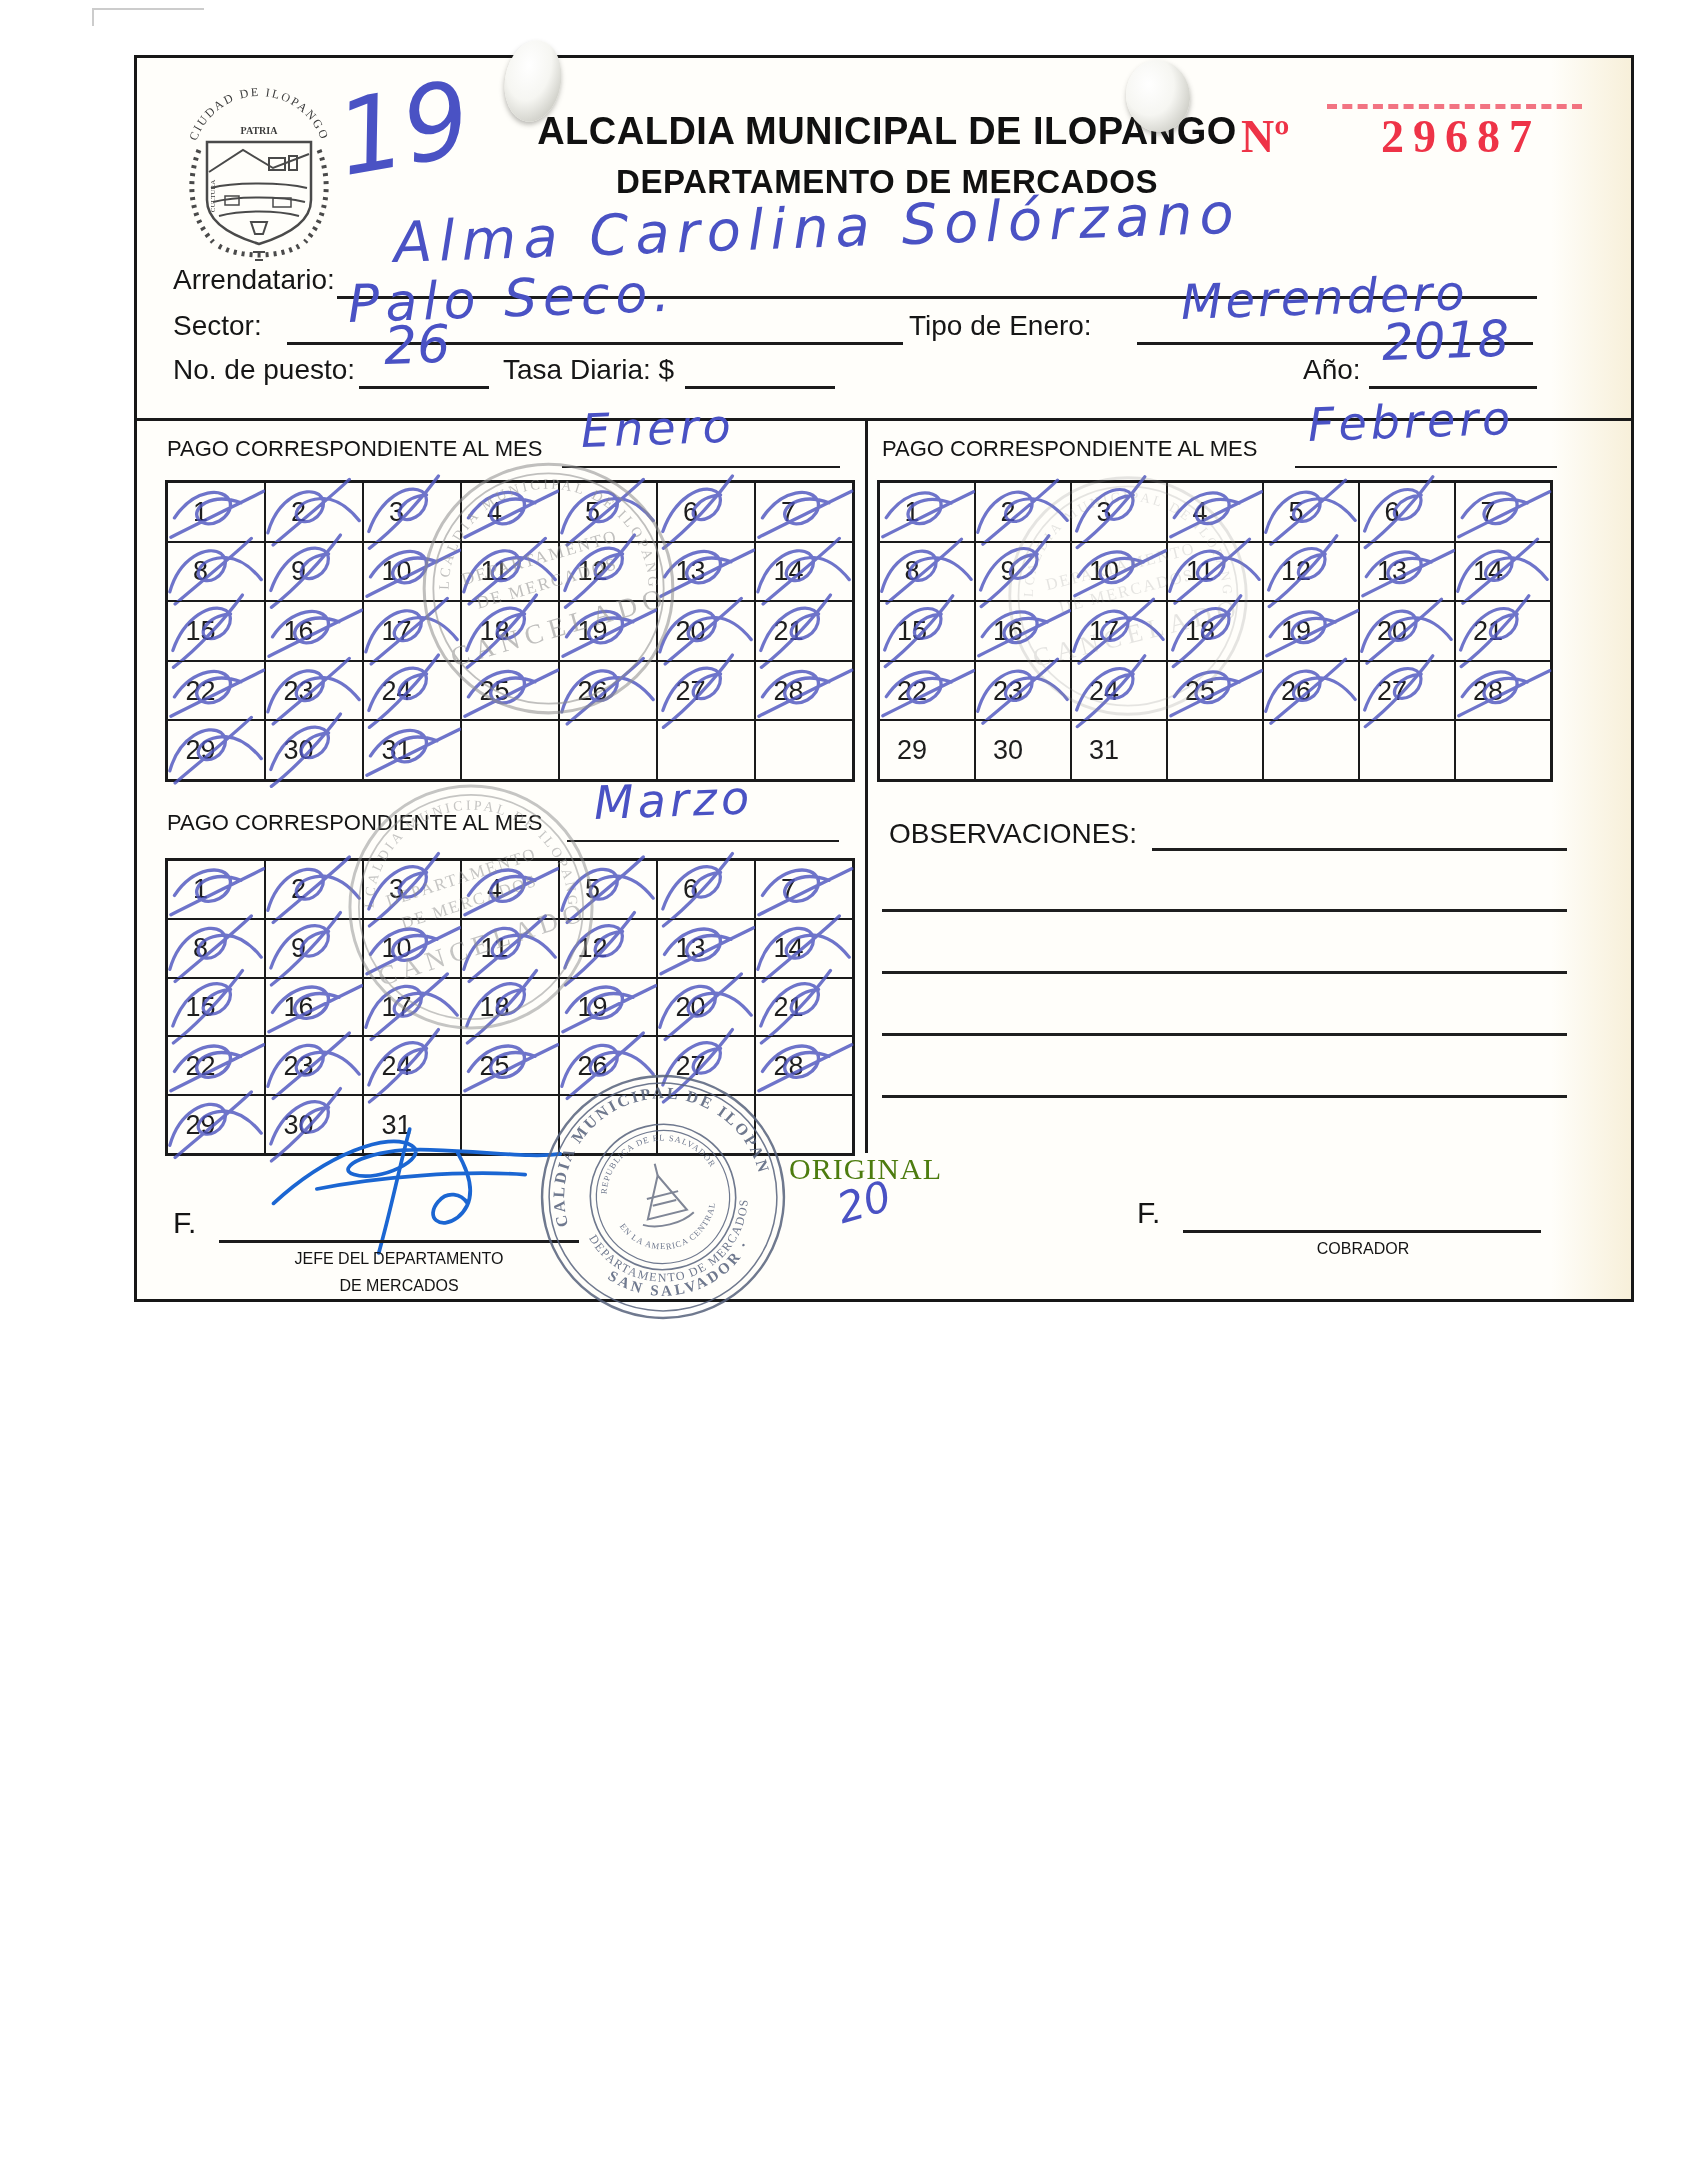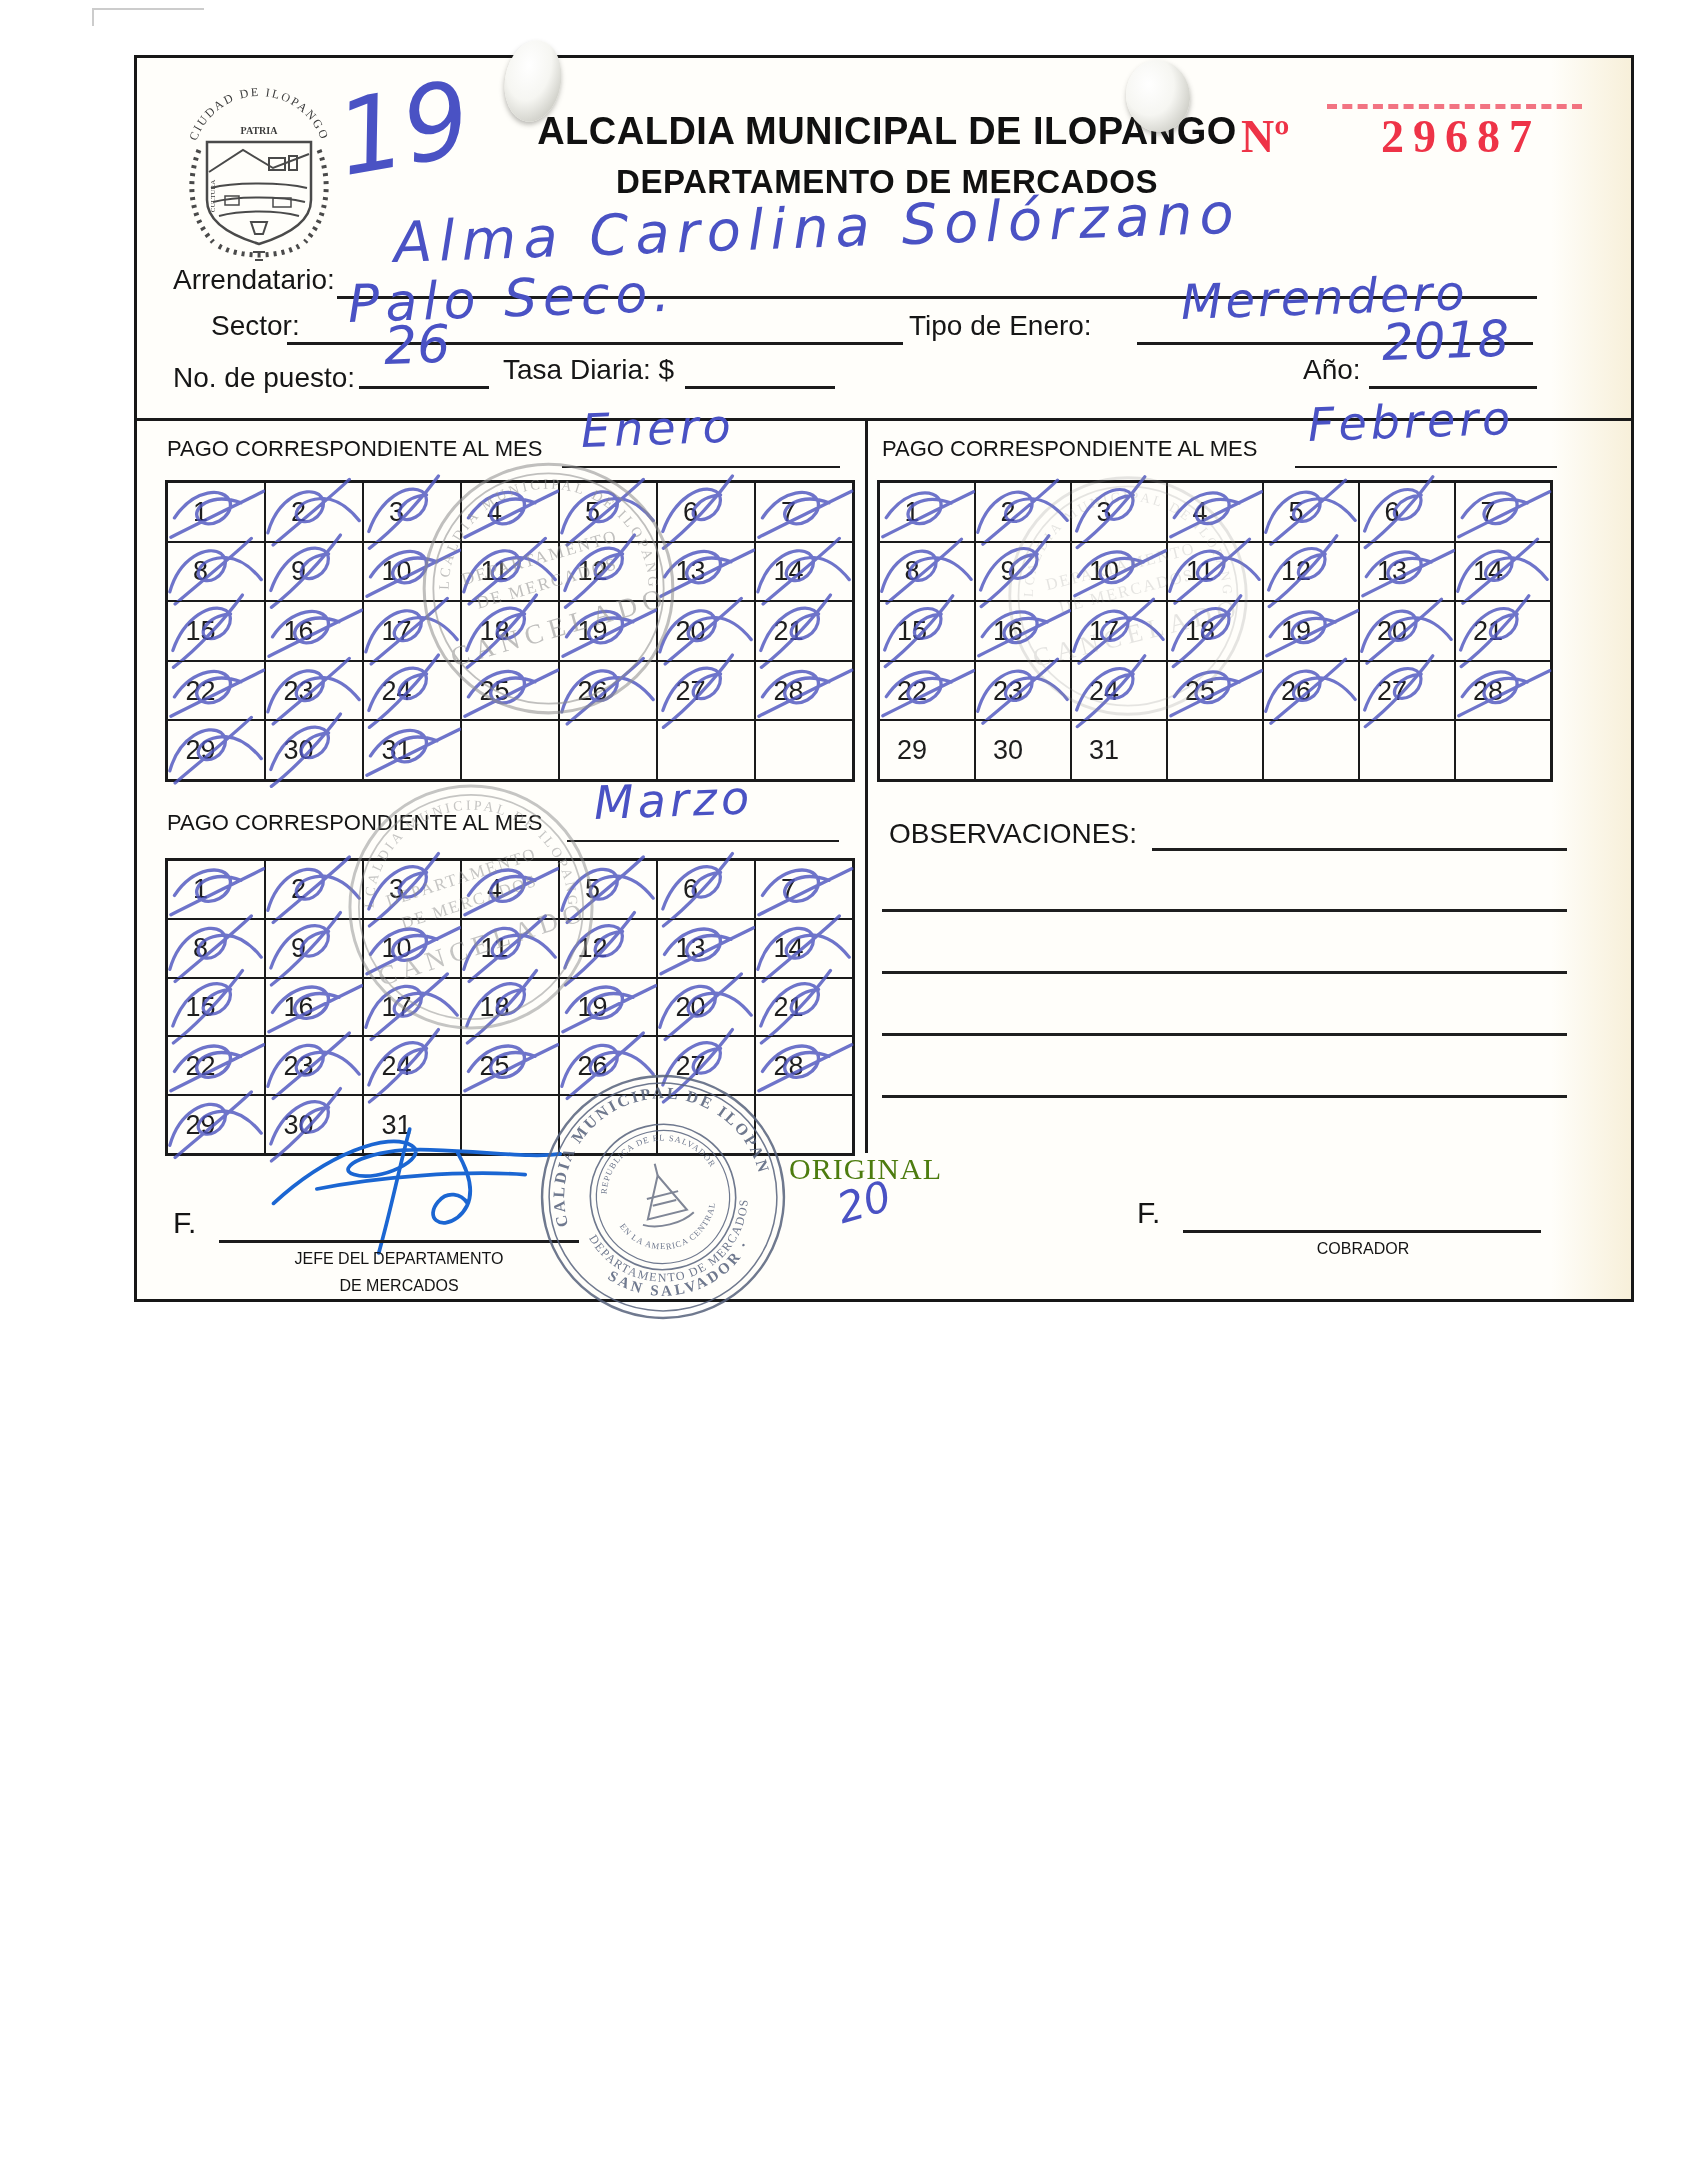--- a/index.html
+++ b/index.html
@@ -119,29 +119,29 @@
 
     <div class="no-dashes"></div>
     <div class="no-label">Nº</div>
     <div class="no-value">29687</div>
     <div class="abs hw hw19">19</div>
 
     <div class="abs lbl" style="left:36px;top:206px;">Arrendatario:</div>
     <div class="rule" style="left:200px;top:238px;width:1200px;"></div>
     <div class="abs hw hw-arr">Alma Carolina Solórzano</div>
 
-    <div class="abs lbl" style="left:36px;top:252px;margin-left:38px;">Sector:</div>
+    <div class="abs lbl" style="left:36px;top:252px;">Sector:</div>
     <div class="rule" style="left:150px;top:284px;width:616px;"></div>
     <div class="abs hw hw-sector">Palo Seco.</div>
 
     <div class="abs lbl" style="left:772px;top:252px;">Tipo de Enero:</div>
     <div class="rule" style="left:1000px;top:284px;width:396px;"></div>
     <div class="abs hw hw-tipo">Merendero</div>
 
-    <div class="abs lbl" style="left:36px;top:296px;margin-top:8px;">No. de puesto:</div>
+    <div class="abs lbl" style="left:36px;top:296px;">No. de puesto:</div>
     <div class="rule" style="left:222px;top:328px;width:130px;"></div>
     <div class="abs hw hw-nop">26</div>
 
     <div class="abs lbl" style="left:366px;top:296px;">Tasa Diaria: $</div>
     <div class="rule" style="left:548px;top:328px;width:150px;"></div>
 
     <div class="abs lbl" style="left:1166px;top:296px;">Año:</div>
     <div class="rule" style="left:1232px;top:328px;width:168px;"></div>
     <div class="abs hw hw-anio">2018</div>
 

